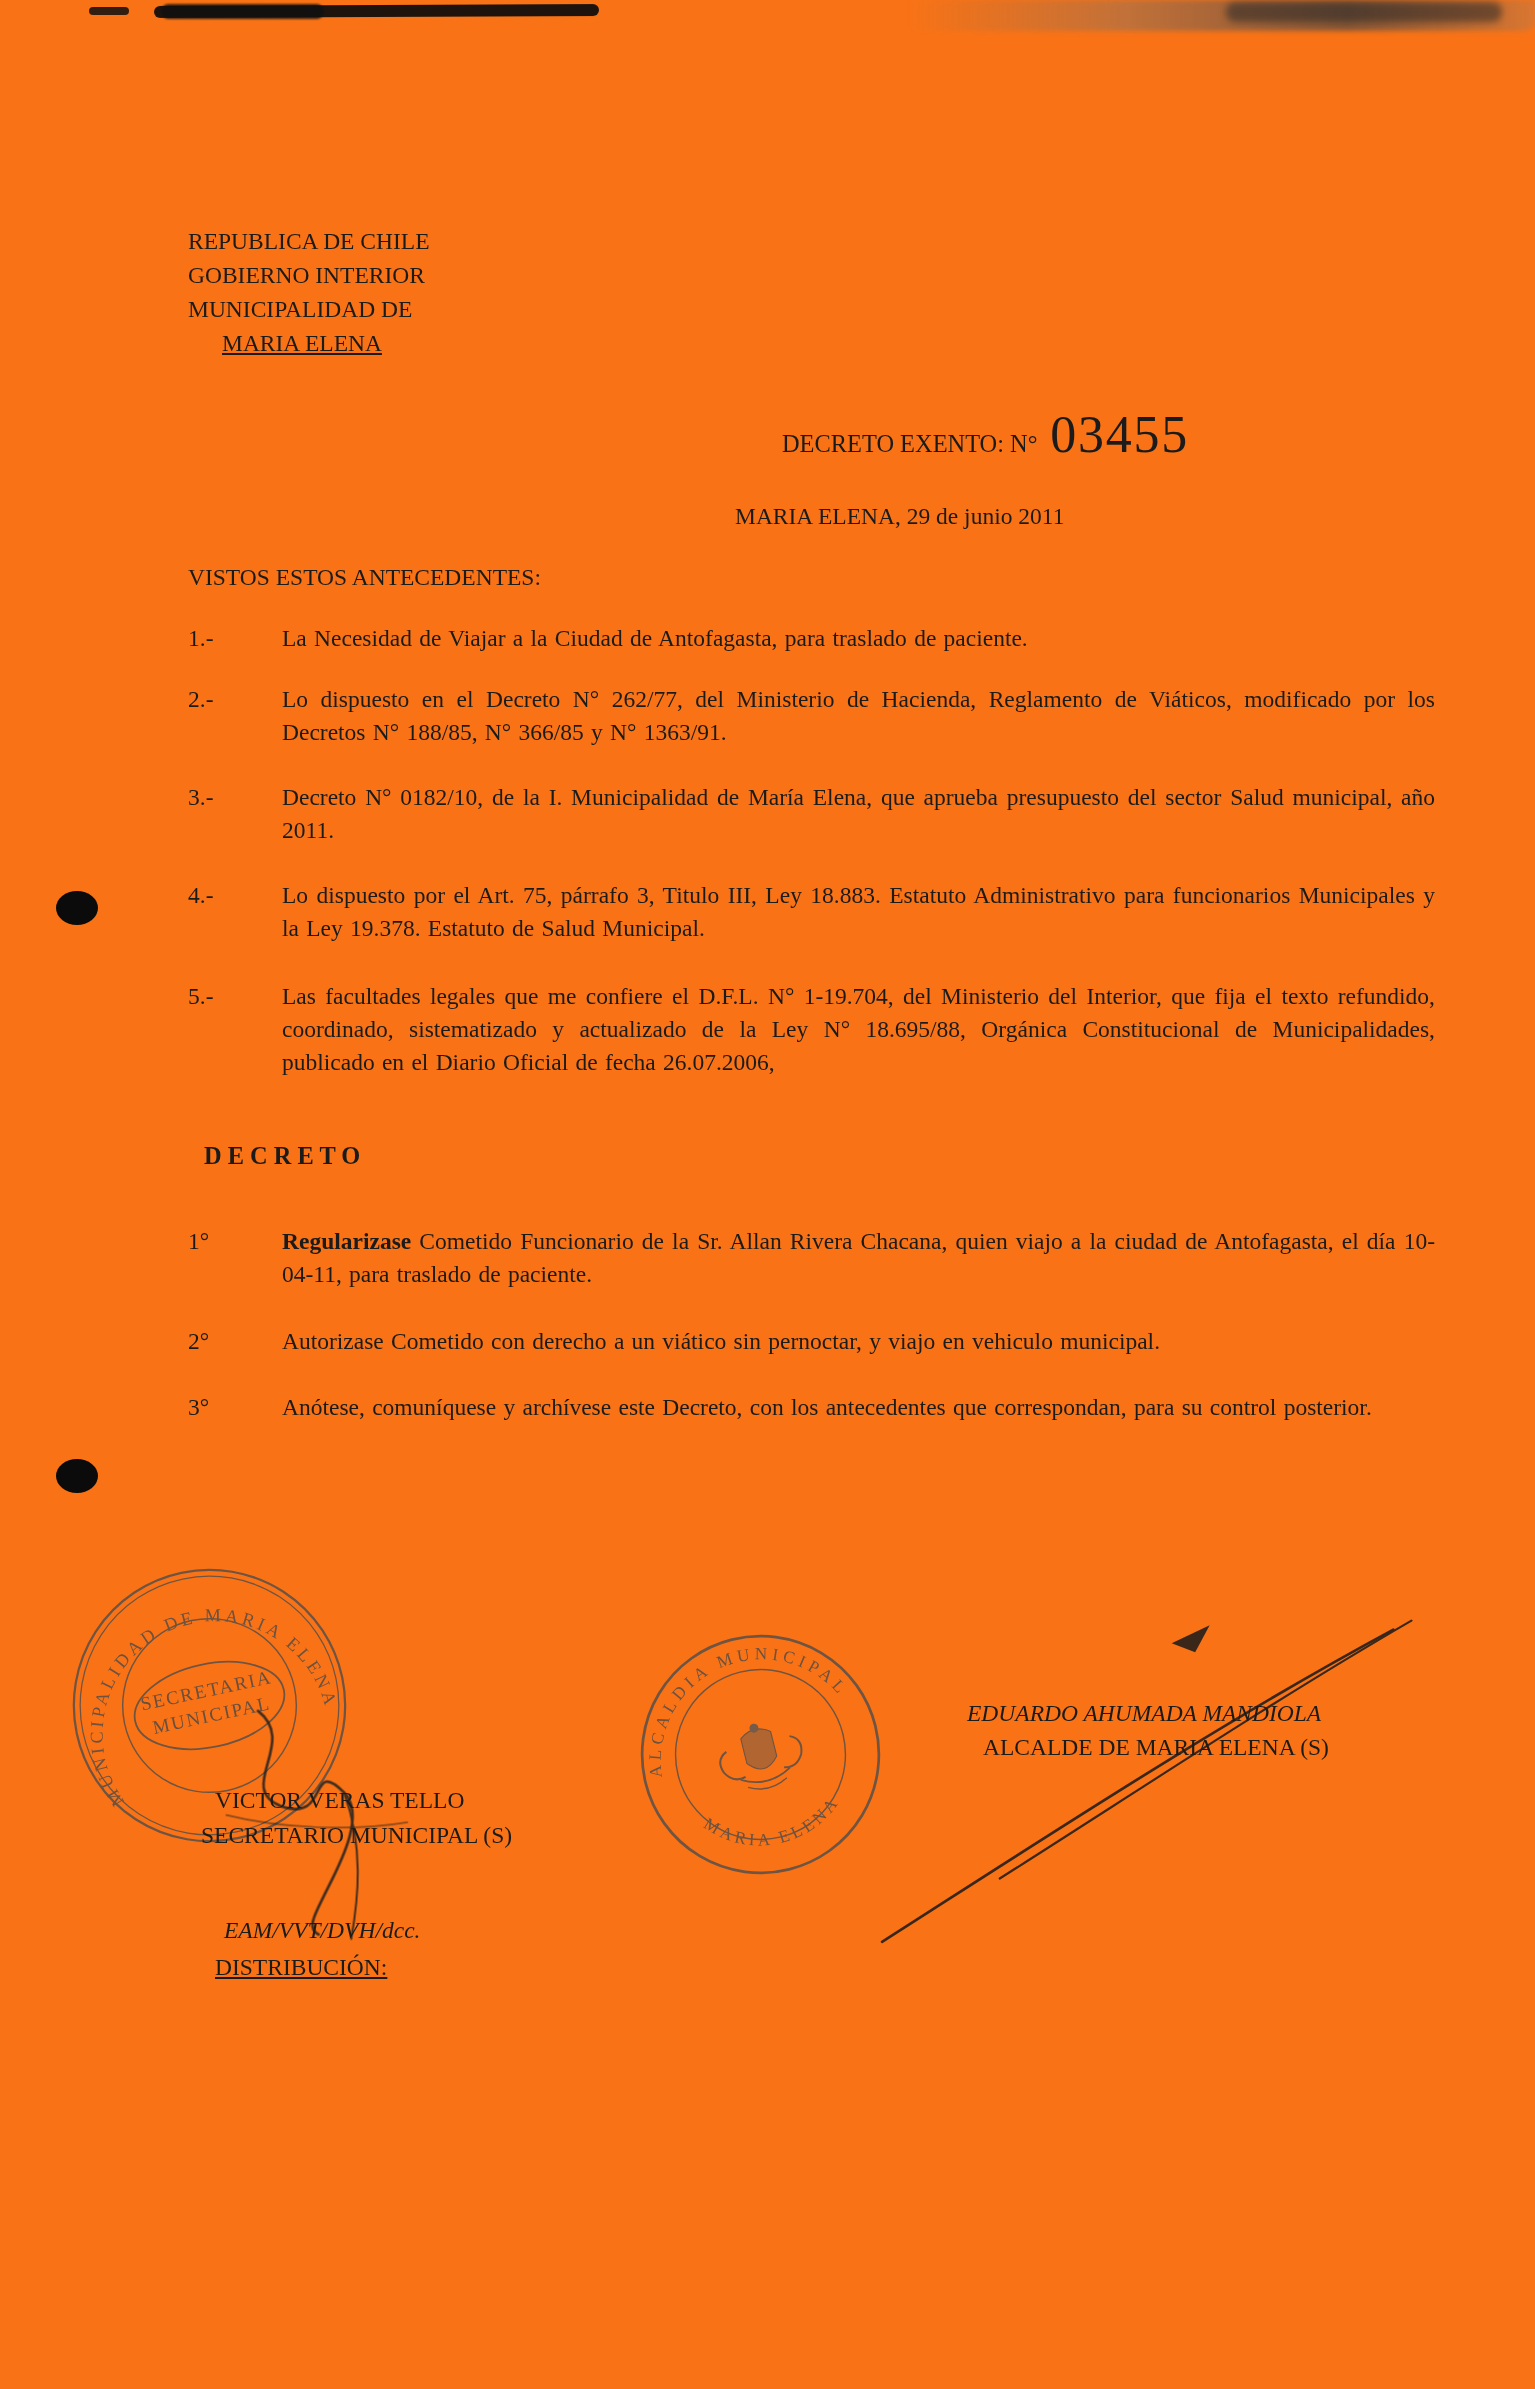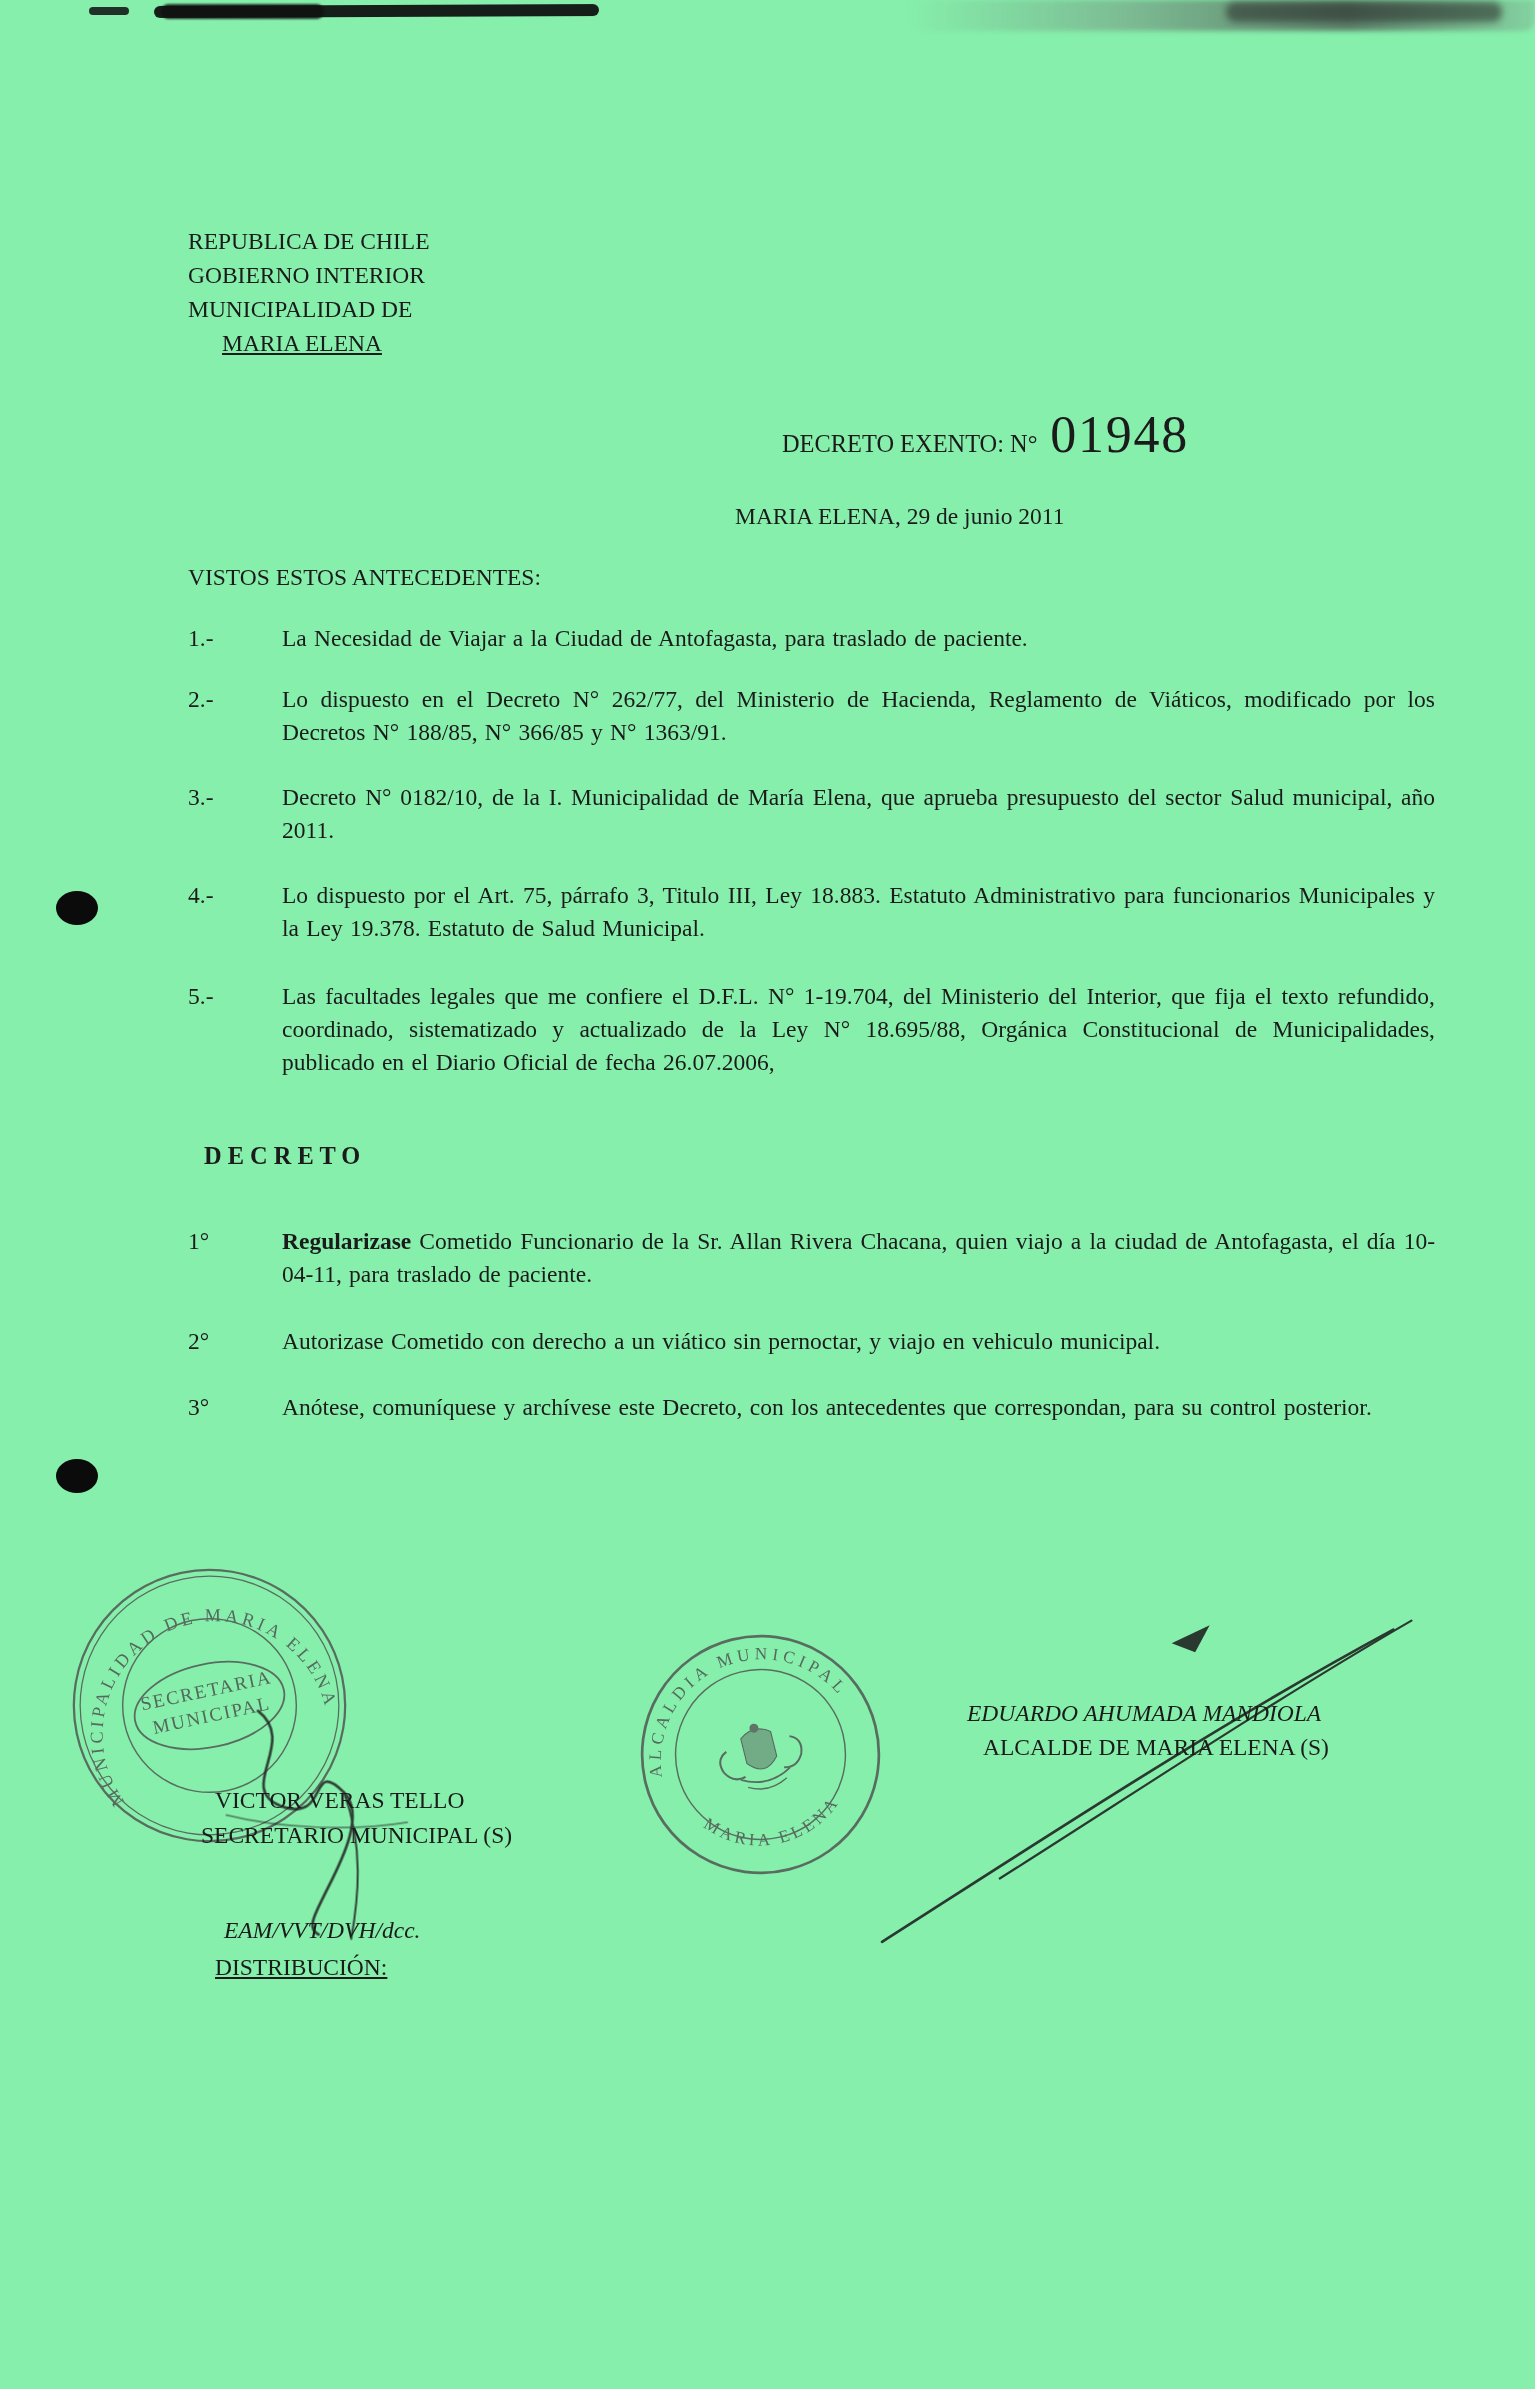--- a/index.html
+++ b/index.html
@@ -1,18 +1,18 @@
 <!DOCTYPE html>
 <html style="font-size:14.5px"><head>
 <meta charset="utf-8">
 <style>
   html,body{margin:0;padding:0;background:#e9e9e7;}
   .page{
     position:relative;width:1536px;height:2389px;margin:0 auto;
-    background:#86efac;overflow:hidden;
+    background:#f97316;overflow:hidden;
     font-family:"Liberation Serif", serif;color:#1b1b1b;
   }
   .t{position:absolute;font-size:23.5px;line-height:33px;white-space:nowrap;}
   .hdr{position:absolute;left:188px;top:224px;font-size:23.5px;line-height:34px;}
   .hdr span{display:block;}
   .hdr .und{padding-left:34px;text-decoration:underline;}
   .decree-line{position:absolute;left:735px;top:409px;display:flex;align-items:baseline;gap:12.7px;margin-left:47px;}
   .decree-label{font-size:24.4px;}
   .decree-number{font-size:52px;letter-spacing:1.8px;line-height:1;}
   .item{position:absolute;left:188px;display:flex;font-size:23.5px;line-height:33px;}
@@ -43,21 +43,21 @@
 
   <div class="hdr">
     <span>REPUBLICA DE CHILE</span>
     <span>GOBIERNO  INTERIOR</span>
     <span>MUNICIPALIDAD DE</span>
     <span class="und">MARIA ELENA</span>
   </div>
 
   <div class="decree-line">
     <span class="decree-label">DECRETO EXENTO:  N°</span>
-    <span class="decree-number">01948</span>
+    <span class="decree-number">03455</span>
   </div>
   <div class="t" style="left:735px;top:500px;">MARIA ELENA,  29 de junio 2011</div>
 
   <div class="t" style="left:188px;top:561px;">VISTOS ESTOS ANTECEDENTES:</div>
 
   <div class="item" style="top:622px;">
     <span class="inum">1.-</span>
     <span class="itext">La Necesidad de Viajar a la Ciudad de Antofagasta, para traslado de paciente.</span>
   </div>
   <div class="item" style="top:683px;">

